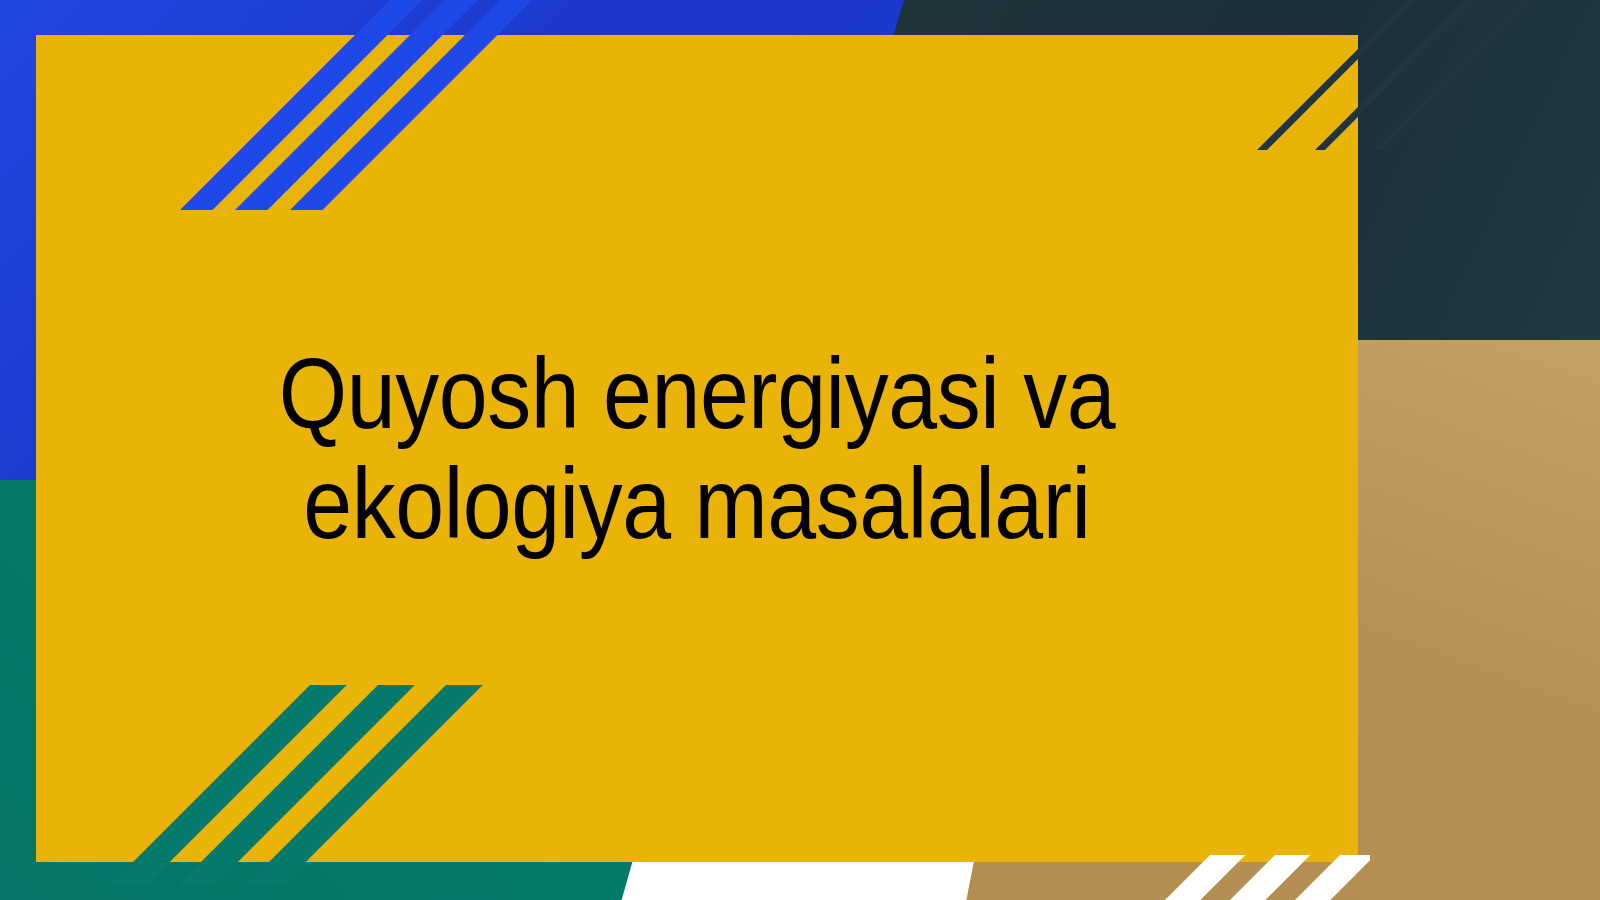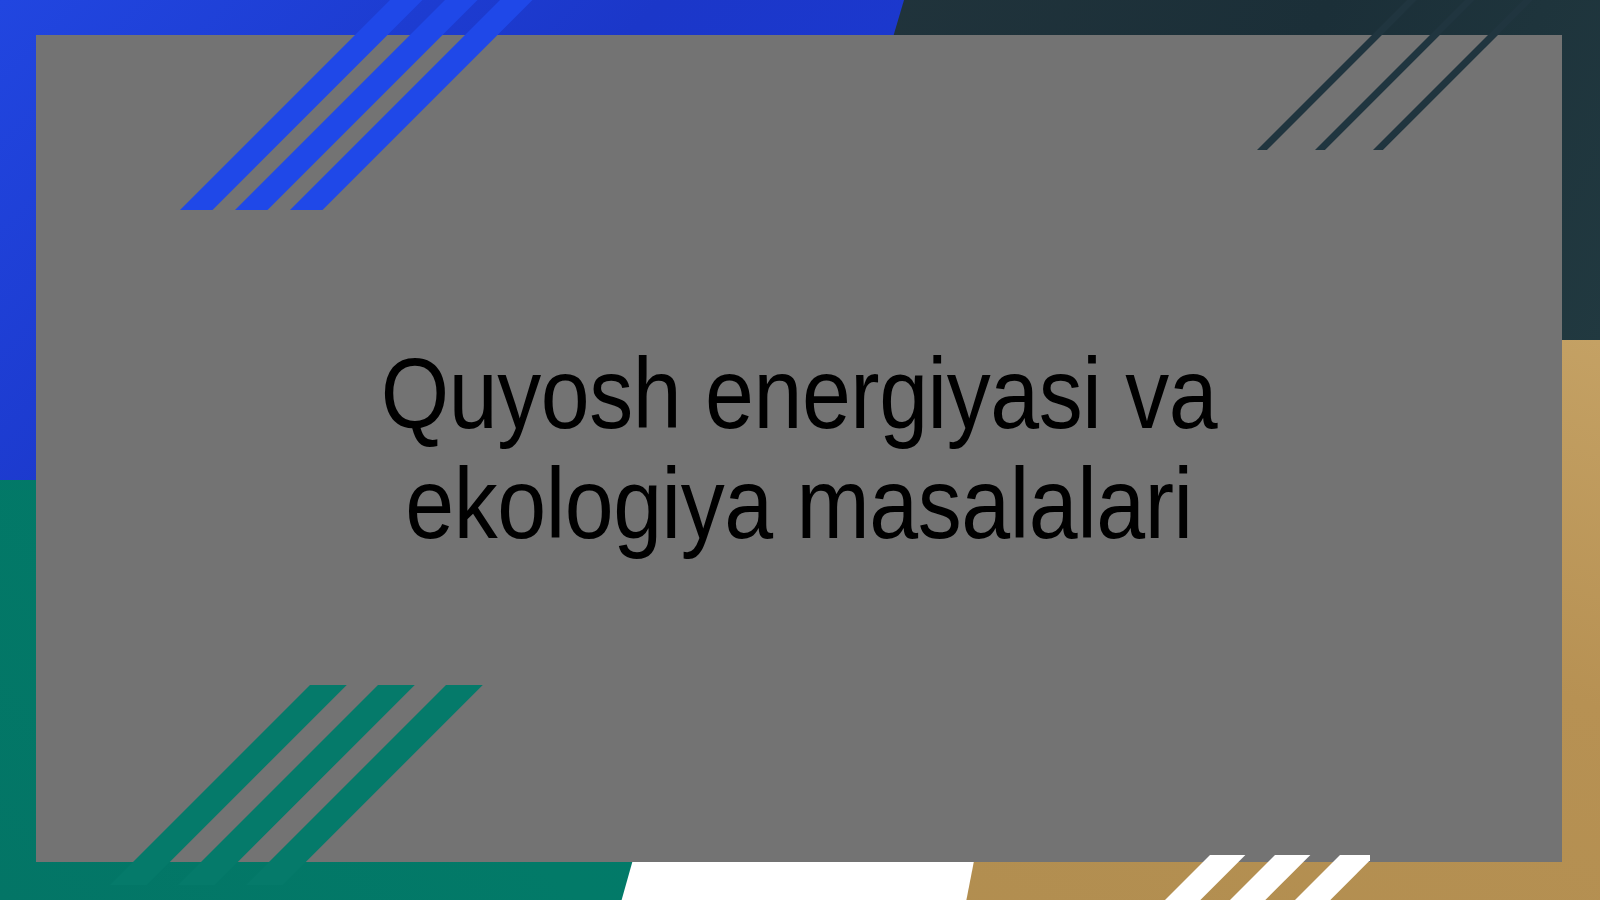--- a/index.html
+++ b/index.html
@@ -99,23 +99,23 @@
     background: #ffffff;
     height: 25px;
     width: 240px;
   }
 
   
   .card {
     position: absolute;
     left: 36px;
     top: 35px;
-    width: 1526px;
+    width: 1322px;
     height: 827px;
-    background: #737373;
+    background: #eab308;
     box-shadow: 0 0 0 0 rgba(0,0,0,0);
     display: flex;
     align-items: center;
     justify-content: flex-start;
     z-index: 5;
   }
   .title {
     margin: 0;
     padding: 0 70px;
     width: 100%;

